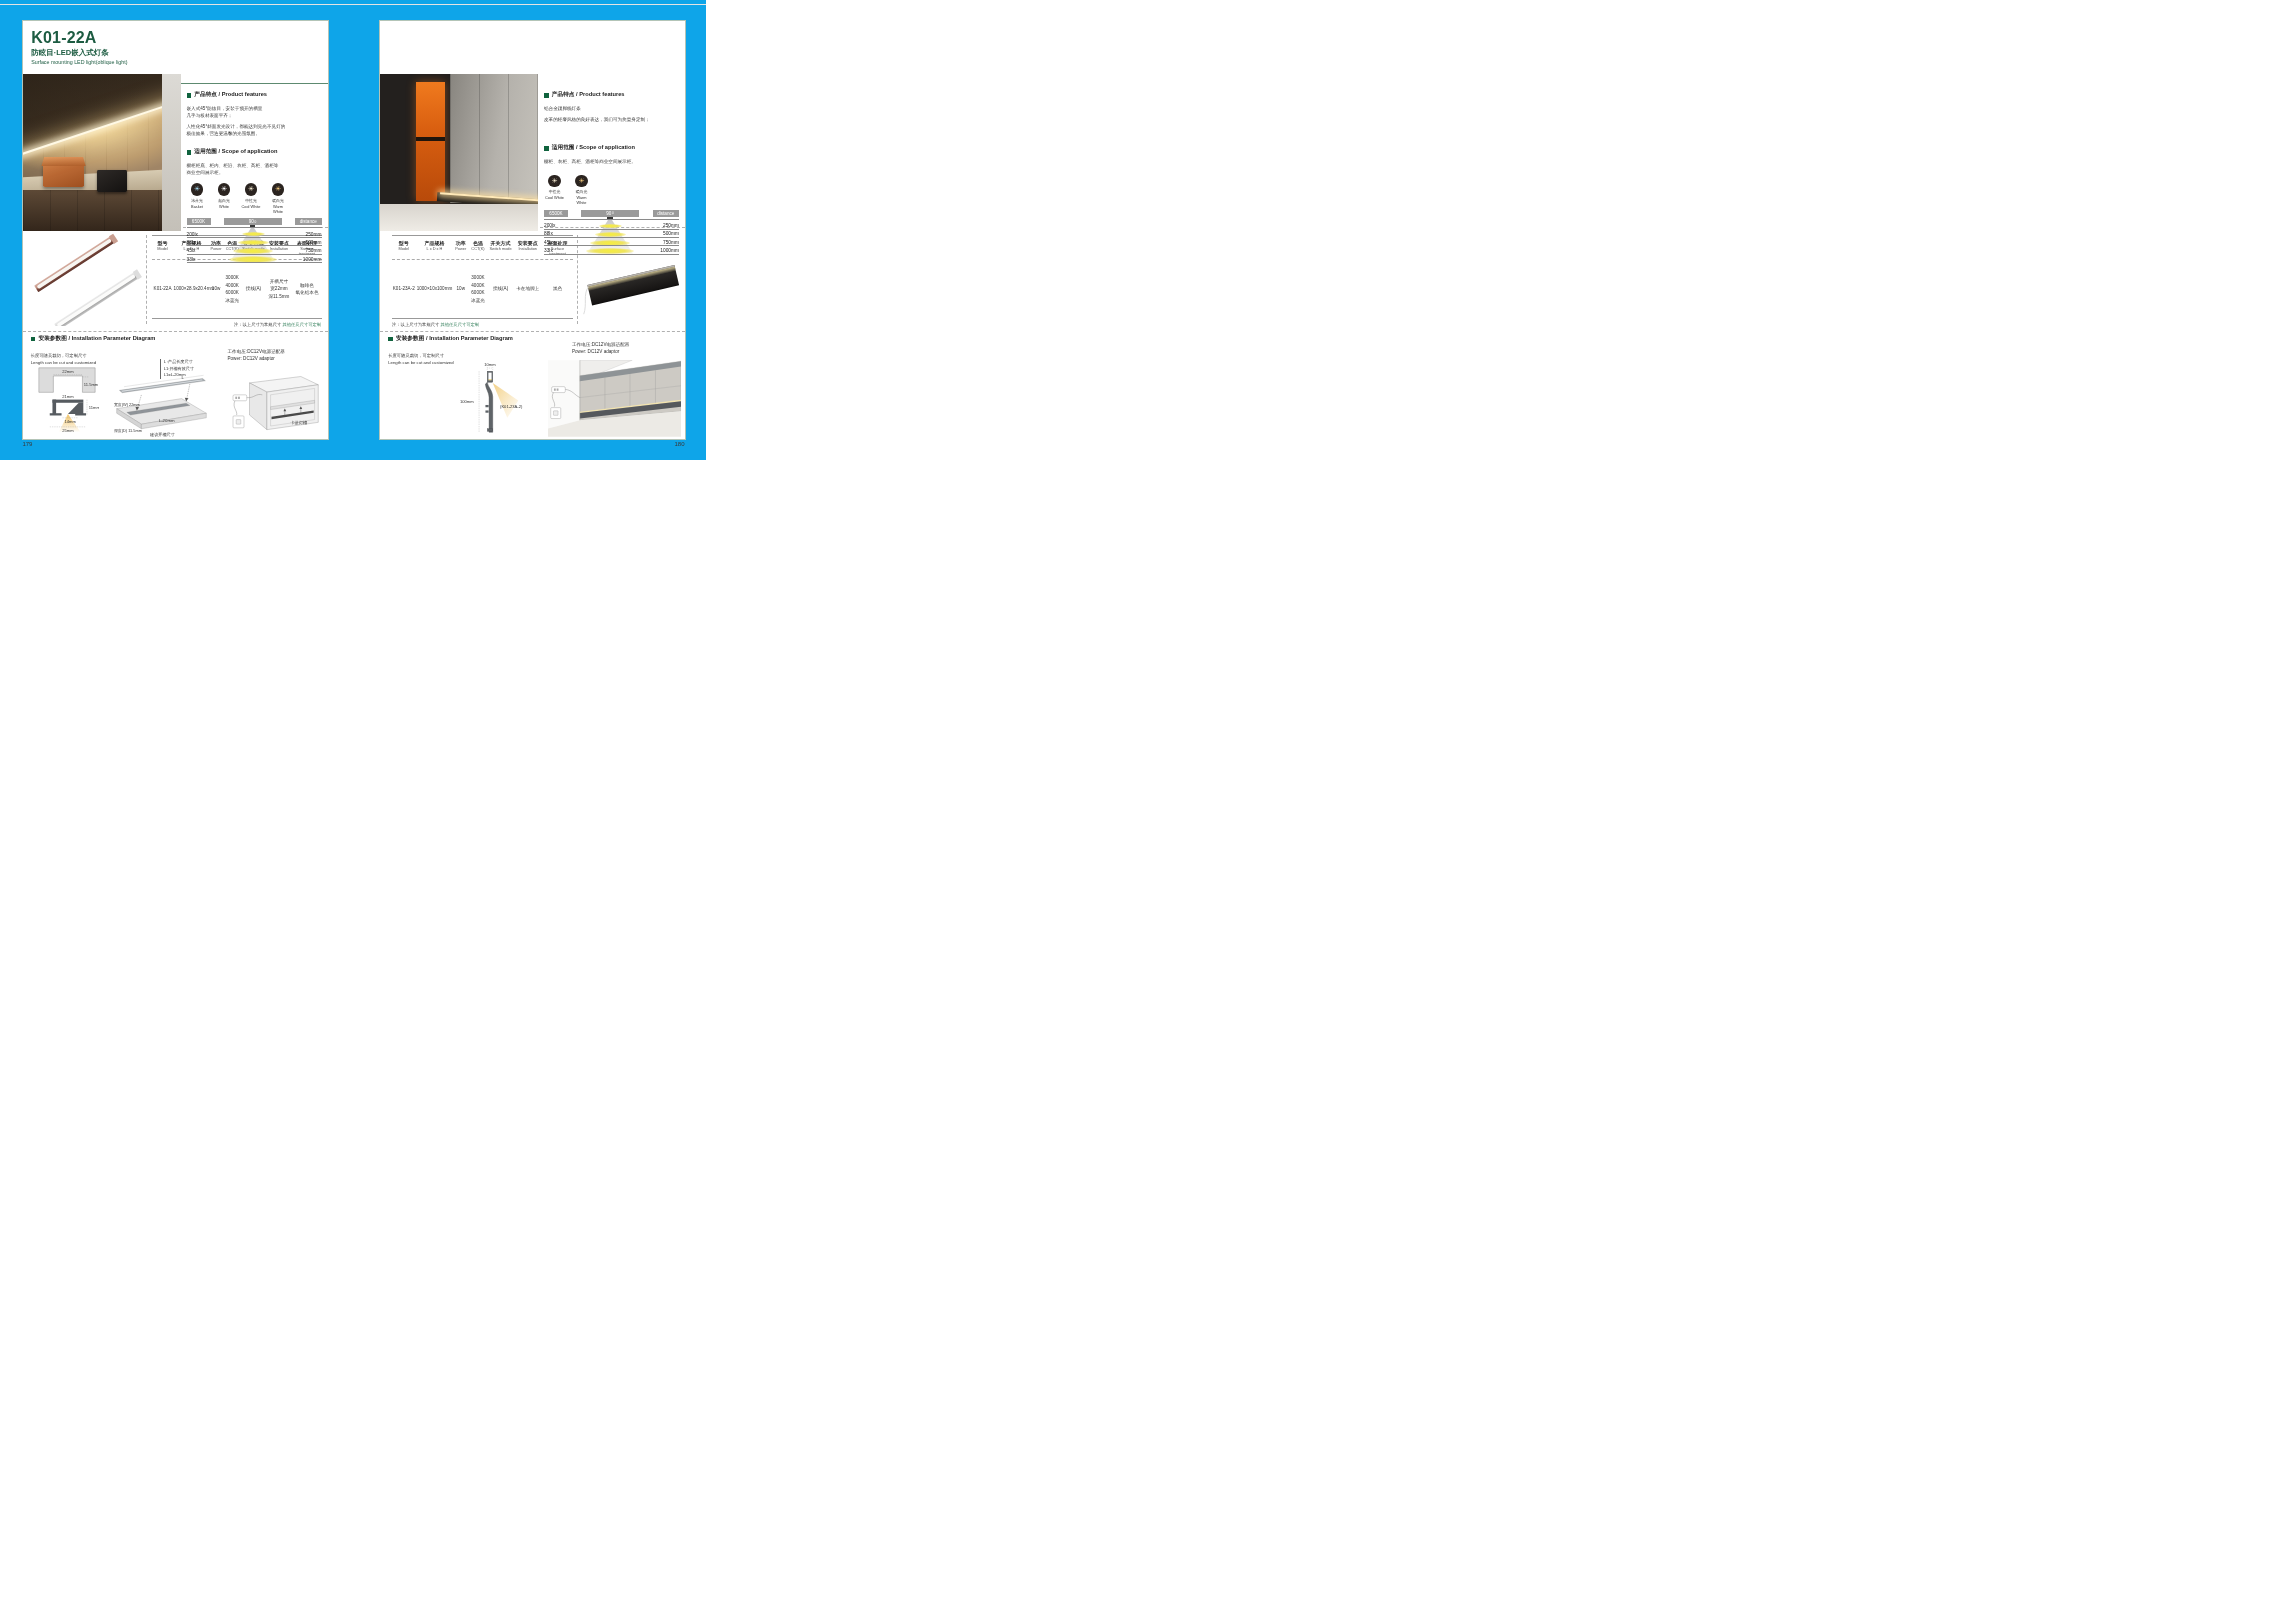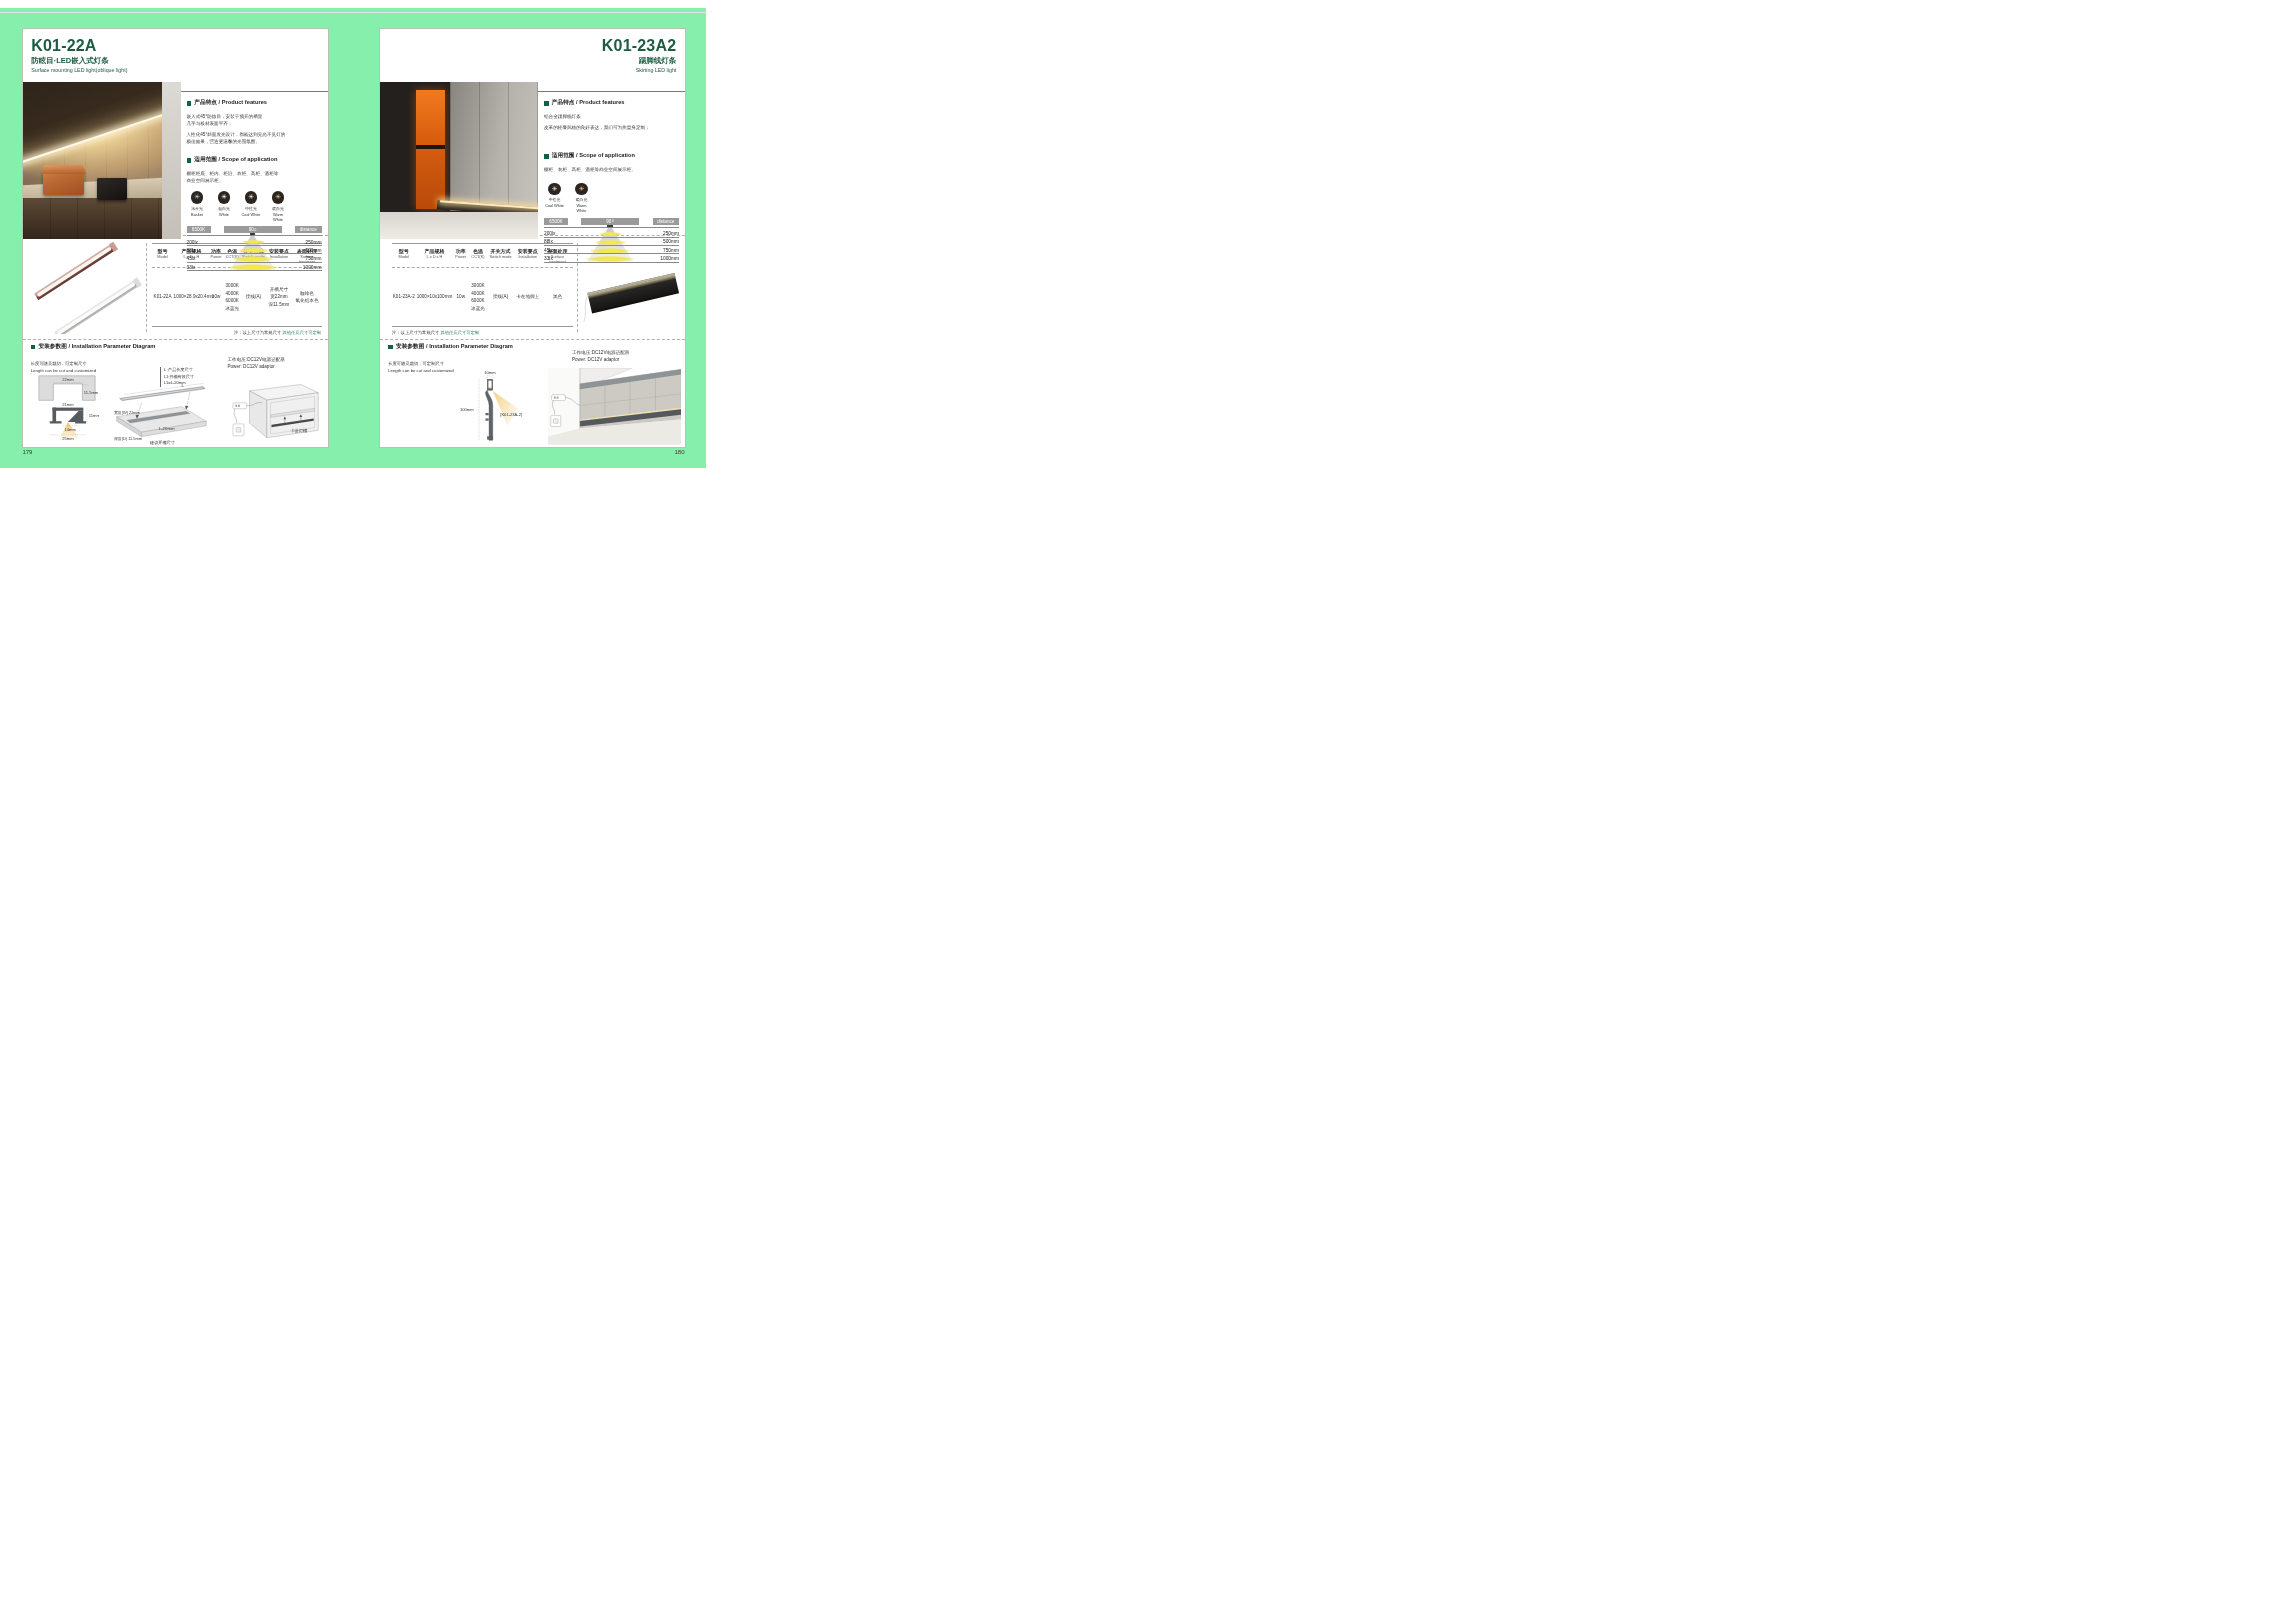--- a/index.html
+++ b/index.html
@@ -1,17 +1,17 @@
 <!DOCTYPE html>
 <html style="font-size:7.3px"><head>
 <meta charset="utf-8">
 <style>
   html,body{margin:0;padding:0;background:#ffffff;}
   body{font-family:"Liberation Sans","DejaVu Sans",sans-serif;color:#333;}
-  .sheet{position:relative;width:706px;height:460px;background:#86efac;overflow:hidden;margin-top:8px;}
+  .sheet{position:relative;width:706px;height:460px;background:#0ea5e9;overflow:hidden;}
   .top-rule{position:absolute;left:0;right:0;top:3.7px;border-top:0.5px solid #e3e3e3;}
   .card{position:absolute;top:20px;width:305px;height:418px;border:0.5px solid #b3c4b7;background:#fff;}
   #card-left{left:21.5px;} #card-right{left:379px;}
   .card-head{position:absolute;left:0;right:0;top:0;height:53px;border-bottom:0.5px solid #5d8a70;}
   .head-left{padding:9px 0 0 8.7px;text-align:left;}
   .head-right{padding:9px 8.7px 0 0;text-align:right;}
   .model{font-size:16px;font-weight:700;color:#1d5c42;line-height:1.05;letter-spacing:0.2px;}
   .title-zh{font-size:7.5px;font-weight:700;color:#1d5c42;margin-top:1.4px;}
   .title-en{font-size:5.3px;color:#1d5c42;margin-top:0.9px;}
   .photo{position:absolute;left:0;top:53px;width:158px;height:157px;overflow:hidden;}
@@ -343,25 +343,20 @@
       <rect x="7" y="56" width="4" height="5" fill="#aaa"></rect>
         <rect x="13" y="56" width="4" height="5" fill="#aaa"></rect>
       <path d="M32,58 C48,60 52,48 66,52" fill="none" stroke="#8a8a8a" stroke-width="1"></path>
       <path d="M6,65 C0,80 12,86 10,96" fill="none" stroke="#8a8a8a" stroke-width="1"></path>
       <rect x="2" y="98" width="24" height="26" rx="2" fill="#fff" stroke="#8a8a8a" stroke-width=".8"></rect>
       <rect x="9" y="106" width="10" height="10" rx="1" fill="#eee" stroke="#8a8a8a" stroke-width=".7"></rect>
     </svg>
   </div>
 
   <div class="card" id="card-right">
-    <div class="card-head head-right">
-      <div class="model">K01-23A2</div>
-      <div class="title-zh">踢脚线灯条</div>
-      <div class="title-en">Skirting LED light</div>
-    </div>
 
     <div class="photo">
       <div class="pr-base"></div>
       <div class="pr-orange"></div>
       <div class="pr-panels"></div>
       <div class="pr-plinth"></div>
       <div class="pr-glow"></div>
       <div class="pr-floor"></div>
     </div>
 

